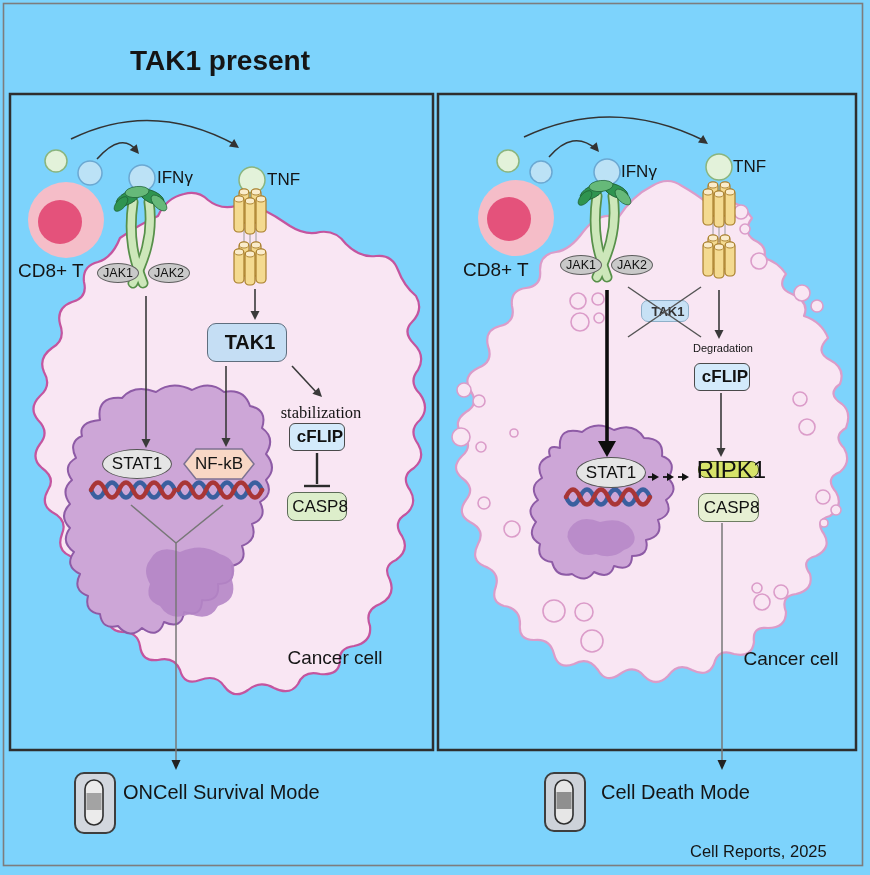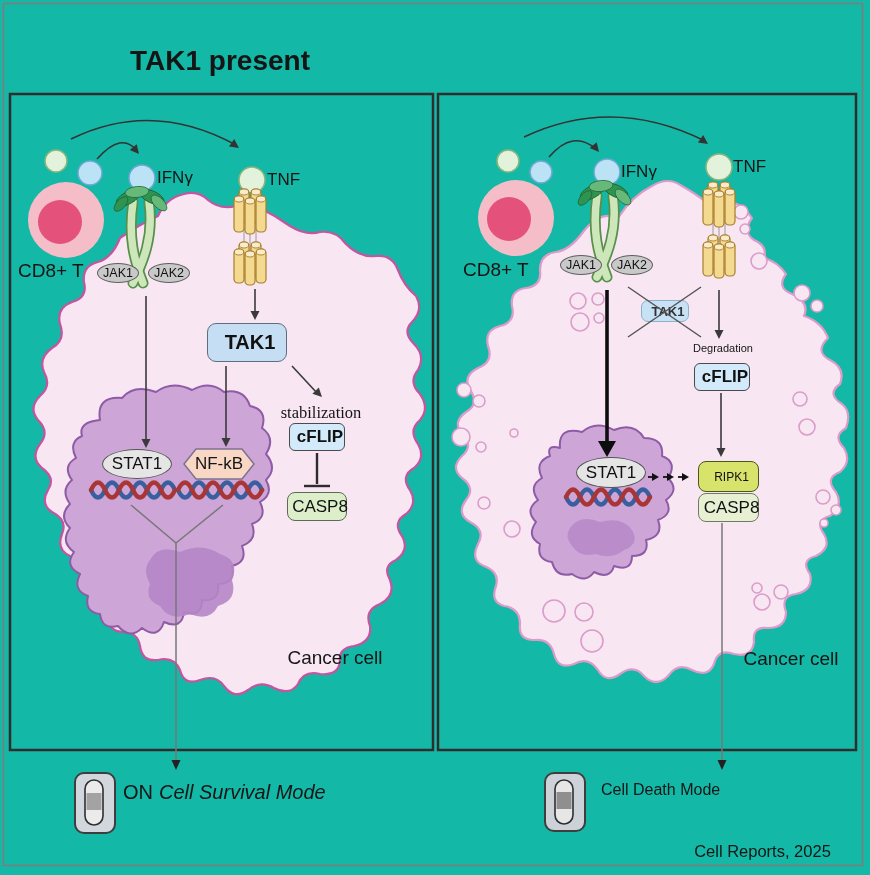--- a/index.html
+++ b/index.html
@@ -1,30 +1,30 @@
 <!DOCTYPE html>
 <html><head>
 <meta charset="utf-8">
 <style>
   html,body{margin:0;padding:0;background:#fff;}
-  #fig{position:relative;width:870px;height:875px;background:#14b8a6;overflow:hidden;
+  #fig{position:relative;width:870px;height:875px;background:#7dd3fc;overflow:hidden;
        font-family:"Liberation Sans",sans-serif;}
   svg{position:absolute;left:0;top:0;}
   #art{z-index:0;}
   #overlay{z-index:3;pointer-events:none;}
   .t{position:absolute;z-index:2;color:#151515;white-space:nowrap;line-height:1.05;
      font-family:"Liberation Sans",sans-serif;}
   .ctr{transform:translateX(-50%);}
   .title{font-size:28px;font-weight:bold;}
   .box{position:absolute;z-index:2;display:flex;align-items:center;justify-content:center;
        box-sizing:border-box;font-family:"Liberation Sans",sans-serif;color:#111;}
   .rbox{border-radius:9px;padding-left:6px;}
   .oval{border-radius:50%;}
   .bold{font-weight:normal;}
-  .sp{margin-left:6px;font-style:italic;}
+  .sp{margin-left:0;}
 </style>
 </head>
 <body>
 
 <div id="fig">
 
 <svg id="art" width="870" height="875" viewBox="0 0 870 875">
 
   <rect x="3.5" y="3.5" width="859" height="862" fill="none" stroke="#7d7d7d" stroke-width="1.6"></rect>
   <rect x="10" y="94" width="423" height="656" fill="none" stroke="#2e2e2e" stroke-width="2.5"></rect>
@@ -340,30 +340,30 @@
 <div class="box rbox" style="left:641px;top:300px;width:48px;height:22px;background:#c7e1f5;border:1.2px solid #8fb0c9;font-size:13px;font-weight:bold;color:#333;border-radius:7px;">
       <span>TAK1</span>
     </div>
 <div class="t ctr" style="left:723px;top:343px;font-size:11px;">Degradation</div>
 <div class="box rbox" style="left:694px;top:363px;width:56px;height:28px;background:#d3eafb;border:1.4px solid #4a4a4a;font-size:17px;font-weight:bold;border-radius:6px;">
       <span>cFLIP</span>
     </div>
 <div class="box oval" style="left:576px;top:457px;width:70px;height:31px;background:#e5e5e5;border:1.5px solid #555;font-size:17px;">
       <span>STAT1</span>
     </div>
-<div class="box rbox" style="left:698px;top:461px;width:61px;height:31px;background:#d7e36a;border:1.8px solid #49561e;font-size:12px;border-radius:8px;">
+<div class="box rbox" style="left:698px;top:461px;width:61px;height:17px;background:#d7e36a;border:1.8px solid #49561e;font-size:24px;border-radius:8px;">
       <span>RIPK1</span>
     </div>
 <div class="box rbox" style="left:698px;top:493px;width:61px;height:29px;background:#e7f0d3;border:1.5px solid #6e7d62;font-size:17px;border-radius:8px;">
       <span>CASP8</span>
     </div>
 <div class="t ctr" style="left:791px;top:649px;font-size:19px;">Cancer cell</div>
-<div class="t" style="left:601px;top:782px;font-size:16px;">Cell Death Mode</div>
-
-<div class="t" style="left:690px;top:843px;width:145px;text-align:center;font-size:16.5px;">Cell Reports, 2025</div>
+<div class="t" style="left:601px;top:782px;font-size:20px;">Cell Death Mode</div>
+
+<div class="t" style="left:690px;top:843px;width:145px;text-align:left;font-size:16.5px;">Cell Reports, 2025</div>
 
 <svg id="overlay" width="870" height="875" viewBox="0 0 870 875">
   <g stroke="#555" stroke-width="1.5">
     <line x1="628" y1="287" x2="701" y2="337"></line>
     <line x1="701" y1="287" x2="628" y2="337"></line>
   </g>
 </svg>
 
 </div>
 

